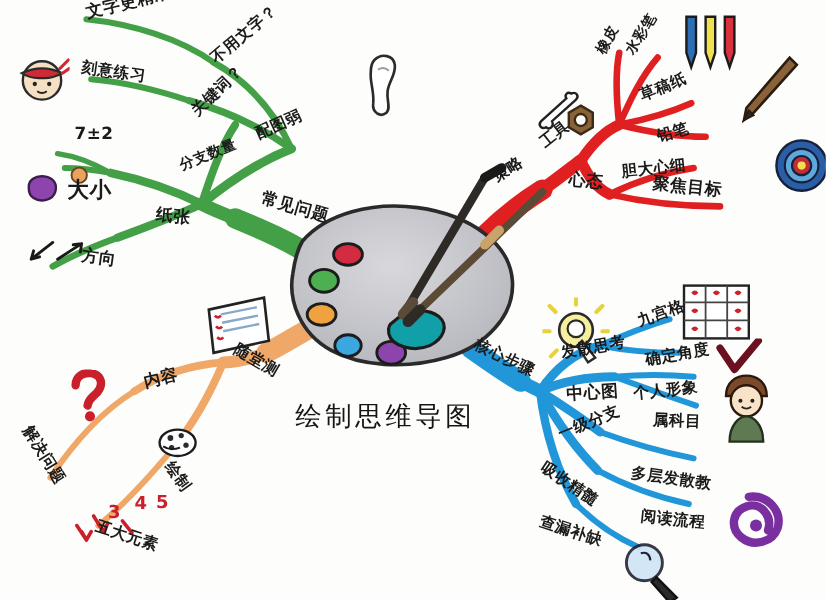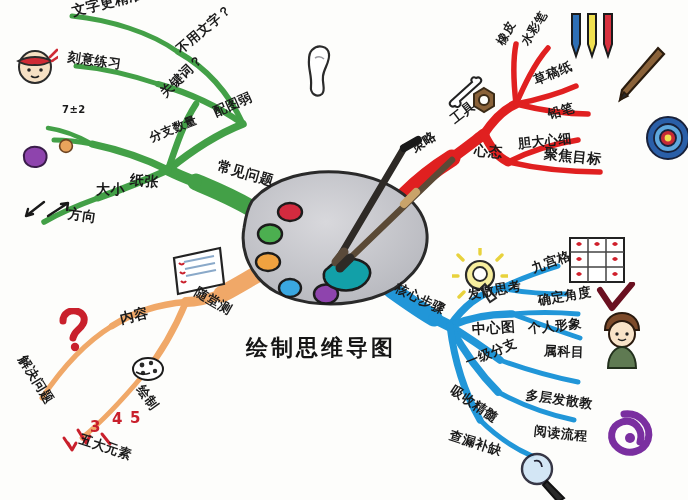--- a/index.html
+++ b/index.html
@@ -20,21 +20,21 @@
     line-height:1;
     font-weight:700;
     letter-spacing:.5px;
     transform-origin:left center;
     pointer-events:auto;
   }
   .title{
     position:absolute;
     text-align:center;
     color:#151515;
-    font-weight:700;
+    font-weight:400;
     font-family:"DejaVu Serif","Liberation Serif",serif;
     line-height:1.25;
     letter-spacing:3px;
   }
   .icon{position:absolute;}
 </style>
 </head>
 <body>
 
 <div id="stage">
@@ -287,22 +287,22 @@
     <div>绘制思维导图</div>
   </div>
 
   <div class="lbl" style="left:218px;top:158px;font-size:14px;transform:rotate(16deg);">常见问题</div>
   <div class="lbl" style="left:214px;top:106px;font-size:13px;transform:rotate(-24deg);">配图弱</div>
   <div class="lbl" style="left:178px;top:44px;font-size:13px;transform:rotate(-40deg);">不用文字？</div>
   <div class="lbl" style="left:72px;top:4px;font-size:14px;transform:rotate(-14deg);">文字更精准</div>
   <div class="lbl" style="left:68px;top:50px;font-size:13px;transform:rotate(8deg);">刻意练习</div>
   <div class="lbl" style="left:162px;top:88px;font-size:13px;transform:rotate(-44deg);">关键词？</div>
   <div class="lbl" style="left:150px;top:132px;font-size:12px;transform:rotate(-22deg);">分支数量</div>
-  <div class="lbl" style="left:62px;top:105px;font-size:10px;">7±2</div>
-  <div class="lbl" style="left:56px;top:182px;font-size:14px;margin-left:40px;">大小</div>
+  <div class="lbl" style="left:62px;top:105px;font-size:14px;">7±2</div>
+  <div class="lbl" style="left:56px;top:150px;font-size:18px;">大小</div>
   <div class="lbl" style="left:130px;top:172px;font-size:14px;transform:rotate(6deg);">纸张</div>
   <div class="lbl" style="left:68px;top:206px;font-size:14px;transform:rotate(8deg);">方向</div>
 
   <div class="lbl" style="left:412px;top:142px;font-size:13px;transform:rotate(-32deg);">策略</div>
   <div class="lbl" style="left:452px;top:114px;font-size:13px;transform:rotate(-38deg);">工具</div>
   <div class="lbl" style="left:500px;top:38px;font-size:12px;transform:rotate(-62deg);">橡皮</div>
   <div class="lbl" style="left:524px;top:38px;font-size:12px;transform:rotate(-58deg);">水彩笔</div>
   <div class="lbl" style="left:534px;top:74px;font-size:13px;transform:rotate(-22deg);">草稿纸</div>
   <div class="lbl" style="left:548px;top:108px;font-size:13px;transform:rotate(-16deg);">铅笔</div>
   <div class="lbl" style="left:474px;top:143px;font-size:14px;transform:rotate(4deg);">心态</div>

